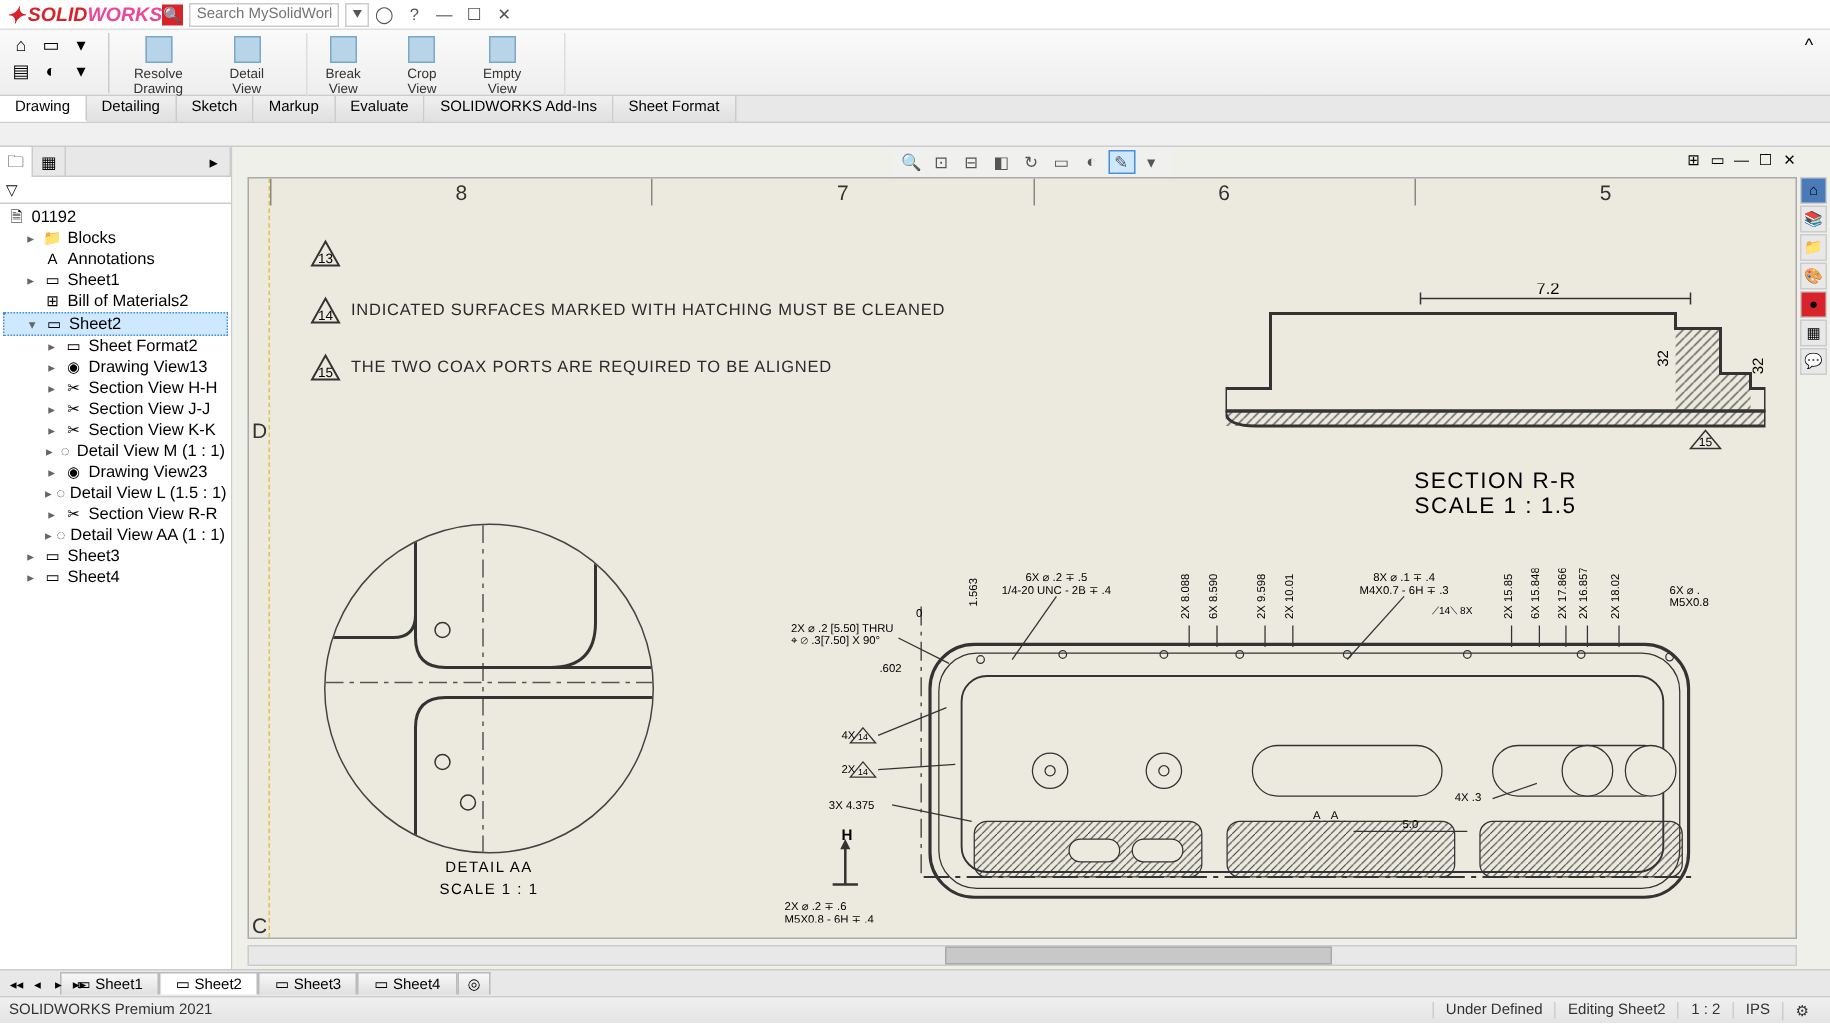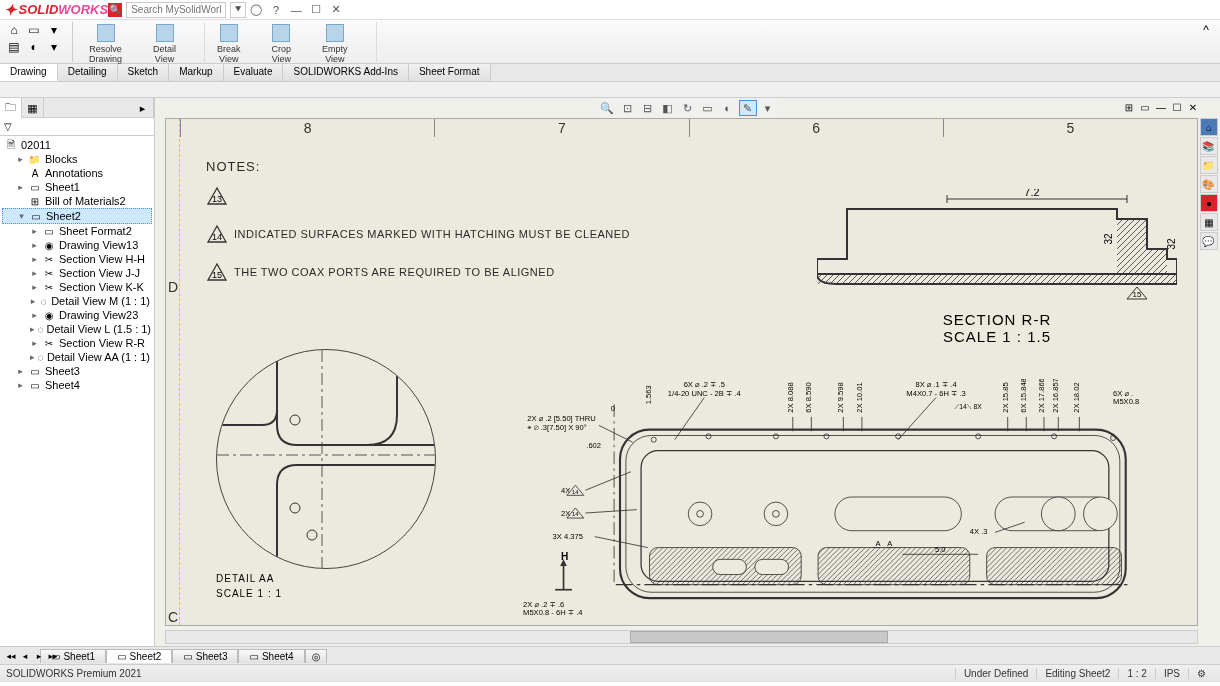--- a/index.html
+++ b/index.html
@@ -63,21 +63,21 @@
 
 .notes-block { position:absolute; left:40px; top:40px; font-family:Arial; font-size:12px; color:#2a2a2a;}
 .notes-title { font-size:13px; letter-spacing:1px; margin-bottom:12px;}
 .note-line { display:flex; align-items:center; gap:6px; margin-bottom:18px;}
 .tri-flag { width:22px; height:20px; position:relative;}
 .tri-flag svg { width:22px; height:20px;}
 .note-text { font-size:11px; letter-spacing:0.5px;}
 
 .detail-view { position:absolute; left:50px; top:230px; width:220px;}
 .detail-circle { width:220px; height:220px; border:1px solid #444; border-radius:50%; position:relative; overflow:hidden;}
-.detail-label { font-size:10px; font-family:Arial; margin-top:4px; letter-spacing:1px;}
+.detail-label { text-align:center; font-size:10px; font-family:Arial; margin-top:4px; letter-spacing:1px;}
 
 .section-view { position:absolute; right:20px; top:70px; width:360px;}
 .section-svg { width:360px; height:120px;}
 .section-label { text-align:center; font-size:15px; font-family:Arial; letter-spacing:1px;}
 
 .main-view { position:absolute; left:300px; top:260px; right:10px; bottom:10px;}
 
 
 .sheet-tabs { height: 18px; background: #e8e8e8; display: flex; align-items: center; padding: 0 40px; border-top: 1px solid #ccc; gap:0;}
 .sheet-tab { padding: 1px 10px; font-size: 10px; background: linear-gradient(#f8f8f8,#e0e0e0); border: 1px solid #bbb; border-bottom: none; cursor: pointer; display:flex;align-items:center;gap:3px;}
@@ -172,21 +172,21 @@
       <div class="lp-tab">▦</div>
       <div style="flex:1"></div>
       <div class="lp-tab">▸</div>
     </div>
     <div class="lp-filter">
         <span style="font-size:10px;">▽</span>
       </div>
     <div class="tree">
       <div class="tree-item">
           <span class="ticon">🗎</span>
-          <span>02011</span>
+          <span>01192</span>
         </div>
       <div id="tree-items">
           <div class="tree-item indent-1">
             <span class="toggle">▸</span>
             <span class="ticon">📁</span>
             <span>Blocks</span>
           </div>
           <div class="tree-item indent-1">
             <span class="toggle"></span>
             <span class="ticon">A</span>
@@ -305,21 +305,20 @@
       <div class="col-ruler">
         <div class="col-cell">8</div>
         <div class="col-cell">7</div>
         <div class="col-cell">6</div>
         <div class="col-cell">5</div>
       </div>
       <div class="row-label" style="top:160px;">D</div>
       <div class="row-label" style="top:490px;">C</div>
 
       <div class="notes-block">
-        <div class="notes-title">NOTES:</div>
         <div id="note-lines">
             <div class="note-line">
               <span class="tri-flag"><svg viewBox="0 0 22 20">
                   <path d="M11 2 L20 18 L2 18 Z" fill="none" stroke="#333" stroke-width="1.3"></path>
                   <text x="11" y="16" font-size="9" text-anchor="middle" font-family="Arial">13</text>
                 </svg></span>
             </div>
             <div class="note-line">
               <span class="tri-flag"><svg viewBox="0 0 22 20">
                   <path d="M11 2 L20 18 L2 18 Z" fill="none" stroke="#333" stroke-width="1.3"></path>

